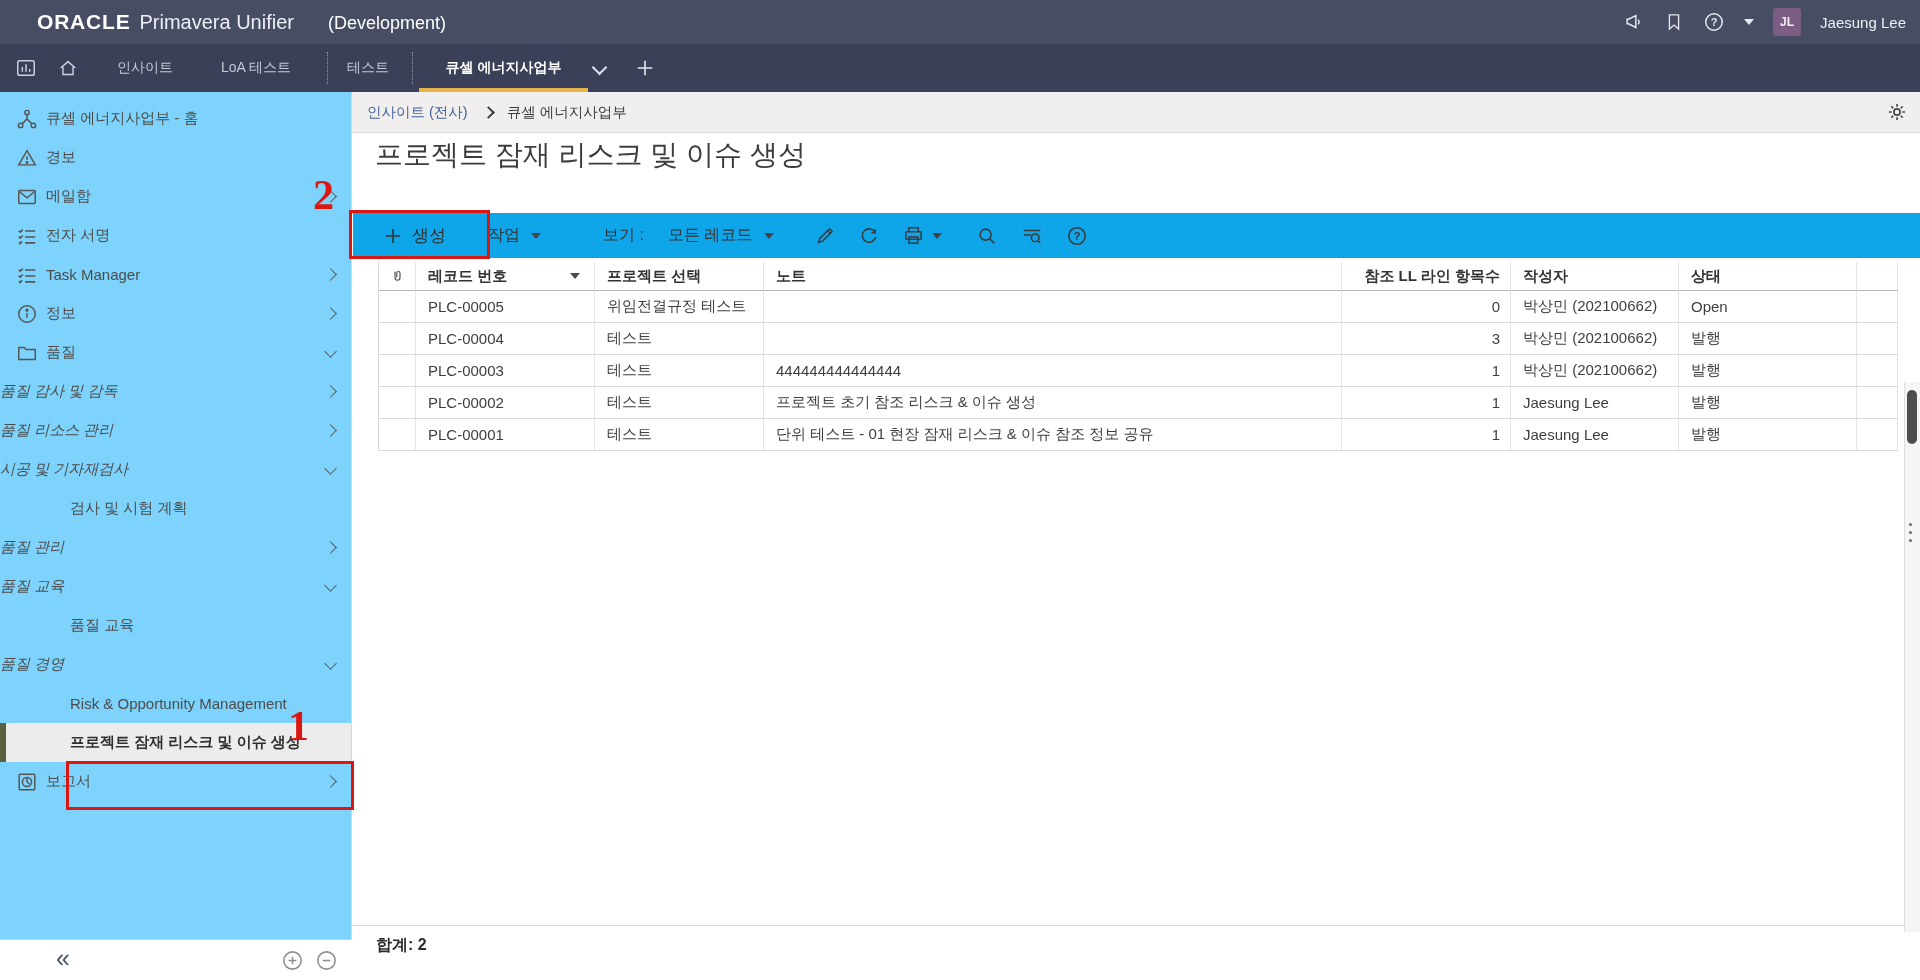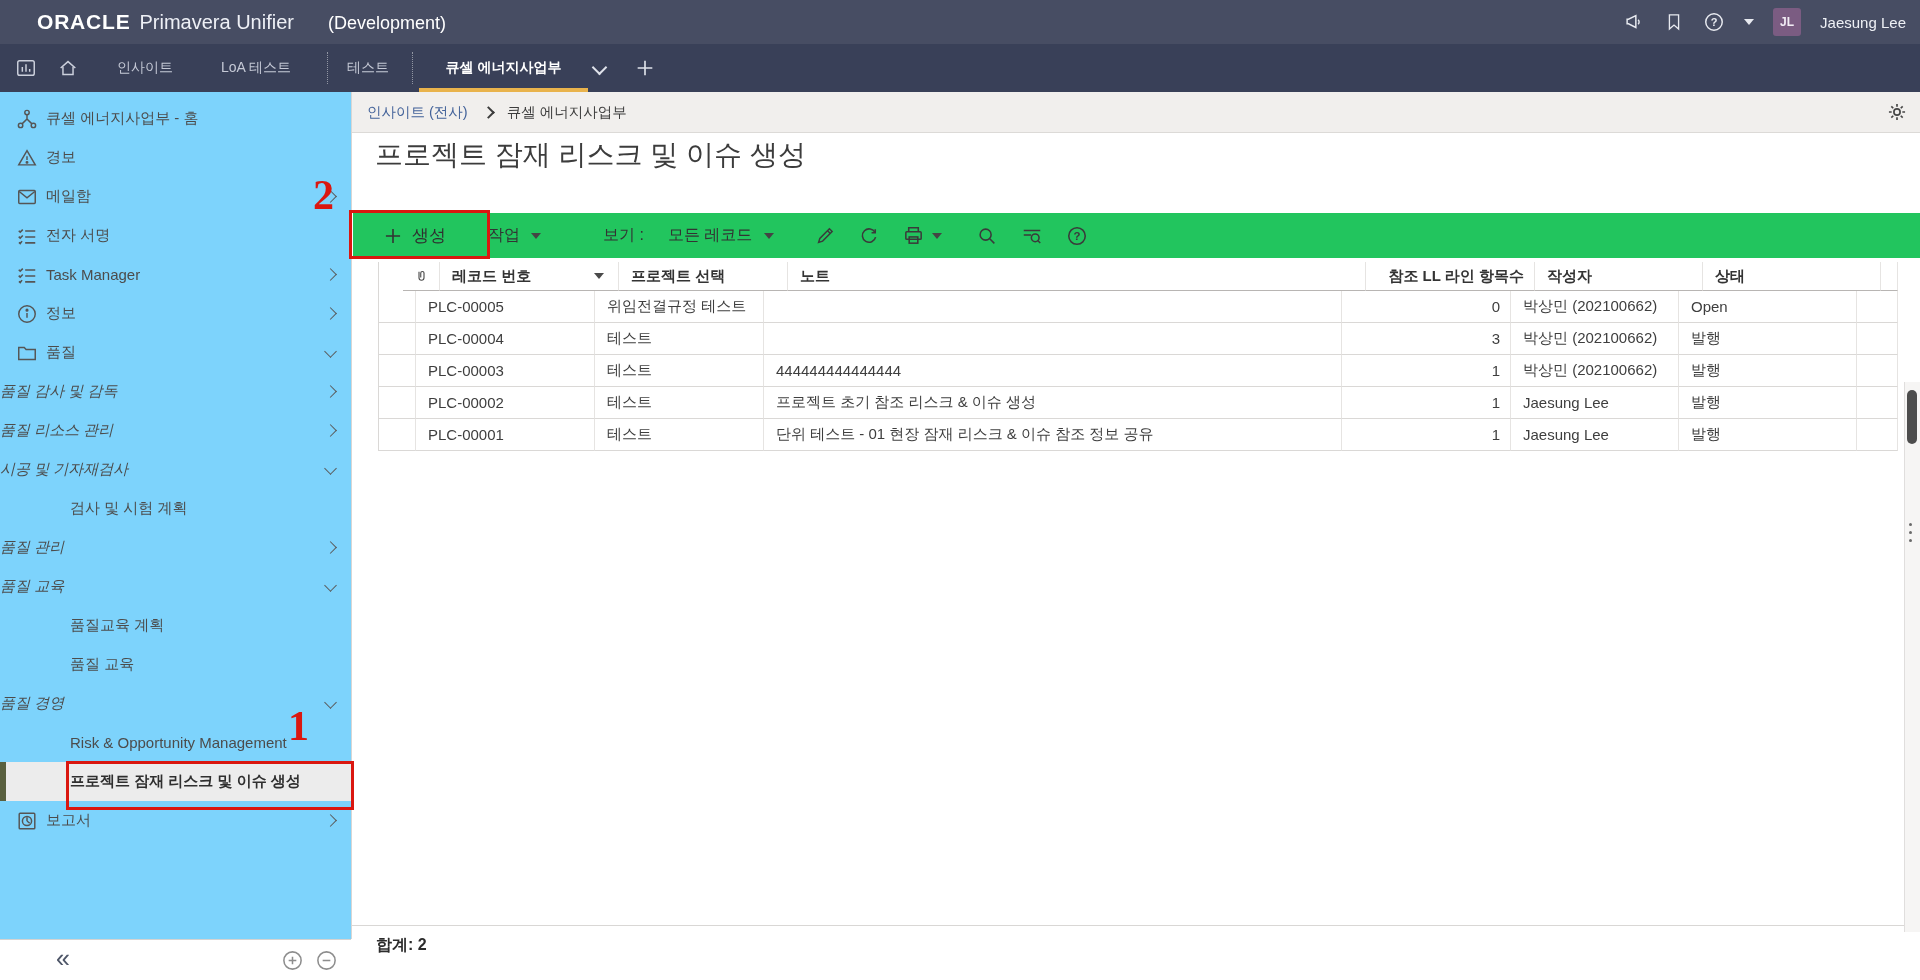--- a/index.html
+++ b/index.html
@@ -46,31 +46,31 @@
   
   .content{position:absolute;left:352px;top:92px;width:1568px;height:888px;background:#fff;}
   .crumbbar{position:absolute;left:0;top:0;width:1568px;height:41px;background:#f1efed;border-bottom:1px solid #dcdad7;
             display:flex;align-items:center;box-sizing:border-box;padding-left:15px;}
   .crumb-link{font-size:14.5px;color:#44639a;cursor:pointer;}
   .crumb-sep{width:7px;height:7px;border-right:2px solid #3c3c3c;border-bottom:2px solid #3c3c3c;transform:rotate(-45deg);margin:0 14px 0 16px;}
   .crumb-cur{font-size:14.5px;color:#3d3d3d;}
   .gearbtn{position:absolute;right:12px;top:9px;cursor:pointer;display:flex;}
   .page-title{position:absolute;left:23px;top:44px;font-size:28px;font-weight:400;color:#3c3c3c;}
 
-  .toolbar{position:absolute;left:1px;top:121px;width:1567px;height:45px;background:#22c55e;display:flex;align-items:center;}
+  .toolbar{position:absolute;left:1px;top:121px;width:1567px;height:45px;background:#0ea5e9;display:flex;align-items:center;}
   .tb-btn{display:flex;align-items:center;gap:9px;cursor:pointer;color:#2f2f2f;}
   .tb-label{font-size:17px;color:#2f2f2f;}
   .tb-txt{font-size:16px;color:#333;}
   .caret{width:0;height:0;border-left:5px solid transparent;border-right:5px solid transparent;border-top:6px solid #444;}
   .tb-ic{display:flex;align-items:center;cursor:pointer;}
 
   
   .grid{position:absolute;left:26px;top:170px;width:1520px;}
   .trow{display:grid;grid-template-columns:37px 179px 169px 578px 169px 168px 178px 1fr;border-left:1px solid #dad8d6;cursor:pointer;}
-  .thead{height:29px;cursor:default;padding-left:24px;}
+  .thead{height:29px;cursor:default;}
   .thead .td{font-weight:700;color:#333;border-bottom:1px solid #b8b5b3;}
   .tbody-r{height:32px;}
   .td{display:flex;align-items:center;padding:0 0 0 12px;font-size:15px;color:#3e3e3e;
       border-right:1px solid #e6e4e2;border-bottom:1px solid #dad8d6;overflow:hidden;white-space:nowrap;box-sizing:border-box;}
   .td.num{justify-content:flex-end;padding:0 10px 0 0;}
   .td.att{justify-content:center;padding:0;}
   .sortwrap{display:flex;align-items:center;justify-content:space-between;width:100%;padding-right:14px;}
   .sort-tri{width:0;height:0;border-left:5px solid transparent;border-right:5px solid transparent;border-top:6px solid #4a4a4a;}
 
   .table-footline{position:absolute;left:0;top:833px;width:1568px;border-top:1px solid #d9d7d5;}
@@ -254,23 +254,20 @@
     <div class="sni">
       <span class="lbl1">품질 관리</span>
       <span class="chev r"></span>
     </div>
 
     <div class="sni">
       <span class="lbl1">품질 교육</span>
       <span class="chev d"></span>
     </div>
 
-    <div class="sni">
-      <span class="lbl2">품질교육 계획</span>
-    </div>
 
     <div class="sni">
       <span class="lbl2">품질 교육</span>
     </div>
 
     <div class="sni">
       <span class="lbl1">품질 경영</span>
       <span class="chev d"></span>
     </div>
 

